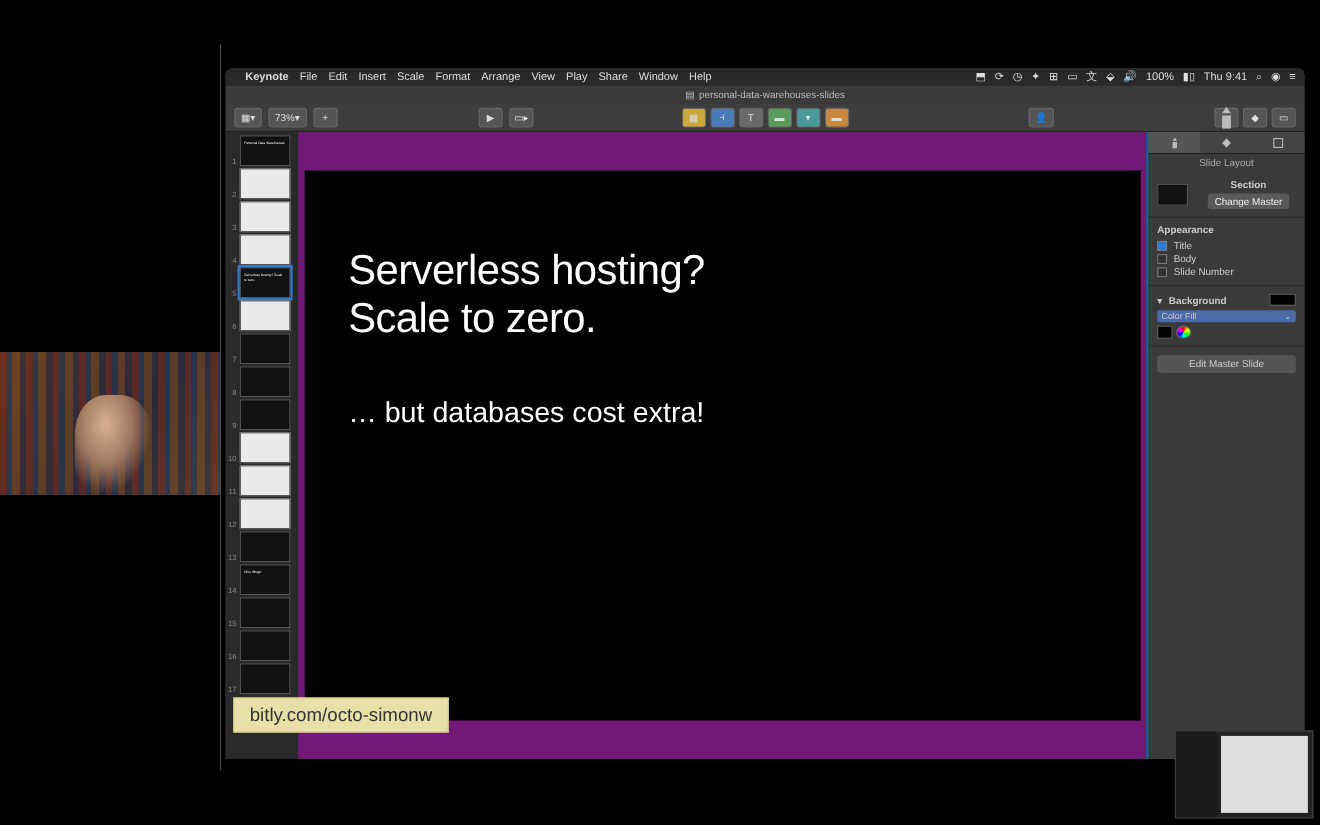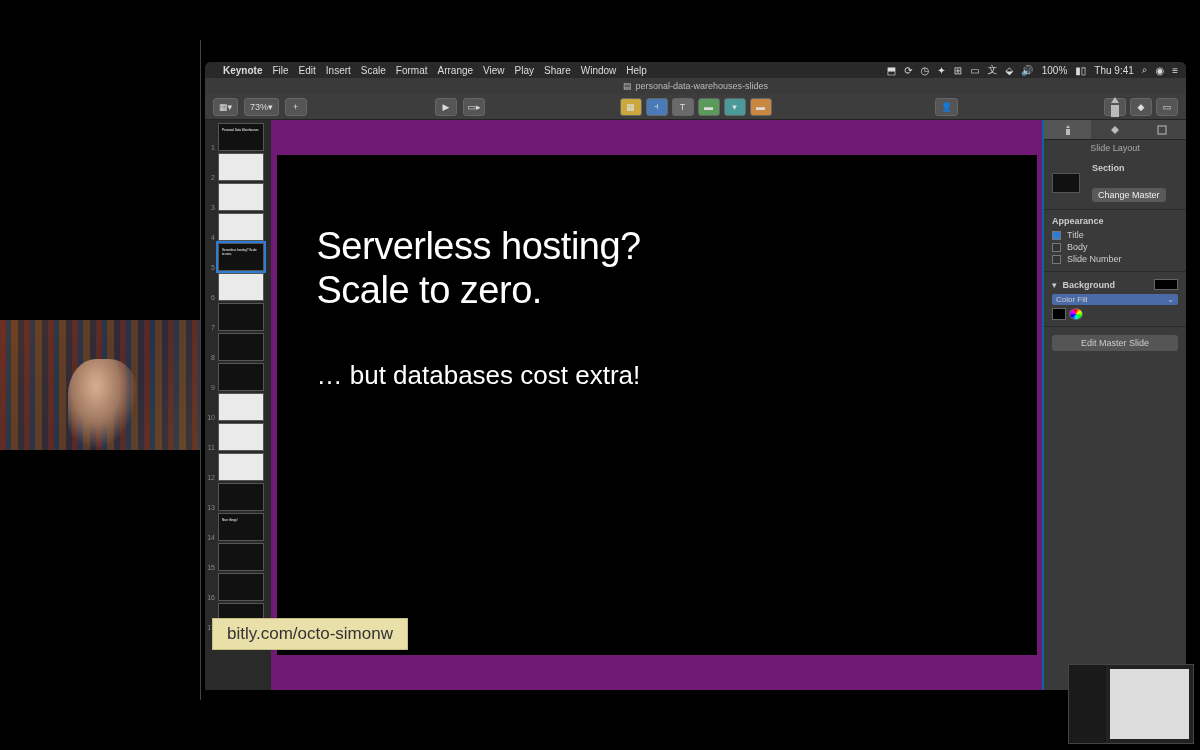--- a/index.html
+++ b/index.html
@@ -128,33 +128,33 @@
     width:144px; background:#3a3a3a; border-left:2px solid #0369a1;
     font-size:9px; color:#ccc;
     display:flex; flex-direction:column;
   }
   .insp-tabs { display:flex; height:20px; border-bottom:1px solid #222;}
   .insp-tab { flex:1; display:flex;align-items:center;justify-content:center; background:#444;}
   .insp-tab.active{background:#555;}
   .insp-tab svg{width:10px;height:10px;fill:#bbb;}
   .insp-heading { text-align:center; padding:3px 0; font-size:9px; color:#aaa;}
   .insp-sec { padding:6px 8px; border-bottom:1px solid #2a2a2a;}
-  .insp-row{display:flex;align-items:center;gap:6px;padding:1px 0;}
+  .insp-row{display:flex;align-items:center;gap:6px;padding:1px 0;text-align:center;}
   .insp-btn { background:#5a5a5a; border-radius:3px; padding:2px 6px; font-size:9px; color:#eee; display:inline-block;}
   .insp-cb { width:9px;height:9px;border:1px solid #777;background:#333;display:inline-block;}
   .insp-cb.on{background:#2e7cd6;}
   .master-prev{width:28px;height:20px;background:#111;border:1px solid #555;margin-right:6px;}
   .insp-select{background:#4a6aa8;border-radius:2px;padding:1px 4px;font-size:8px;display:flex;justify-content:space-between;align-items:flex-end;}
   .swatches{display:flex;gap:3px;margin-top:3px;}
   .swatch{width:14px;height:12px;background:#000;border:1px solid #666;}
   .swatch.rainbow{background:conic-gradient(red,yellow,lime,cyan,blue,magenta,red);border-radius:50%;}
   .insp-wide-btn{margin:8px;background:#555;border-radius:3px;text-align:center;padding:3px 0;font-size:9px;}
   
   .url-box{
-    position:absolute; left:212px; bottom:100px;
+    position:absolute; left:212px; bottom:84px;
     background:#e8e0a8; color:#333;
     padding:5px 14px; font-size:17px;
     border:1px solid #c8c080;
     z-index:6;
   }
   
   .pip{
     position:absolute; right:6px; bottom:6px;
     width:126px; height:80px;
     background:#222; border:1px solid #444;
@@ -346,21 +346,21 @@
               <rect x="1" y="1" width="8" height="8" fill="none" stroke="#bbb"></rect>
             </svg>
           </div>
       </div>
       <div class="insp-heading">Slide Layout</div>
       <div class="insp-sec">
         <div class="insp-row">
           <div class="master-prev"></div>
           <div style="flex:1">
             <div style="font-weight:600">Section</div>
-            <div class="insp-btn" style="margin-top:15px">Change Master</div>
+            <div class="insp-btn" style="margin-top:3px">Change Master</div>
           </div>
         </div>
       </div>
       <div class="insp-sec">
         <div style="font-weight:600;margin-bottom:3px">Appearance</div>
         <div class="insp-row">
             <span class="insp-cb on"></span>
             <span>Title</span>
           </div>
         <div class="insp-row">

